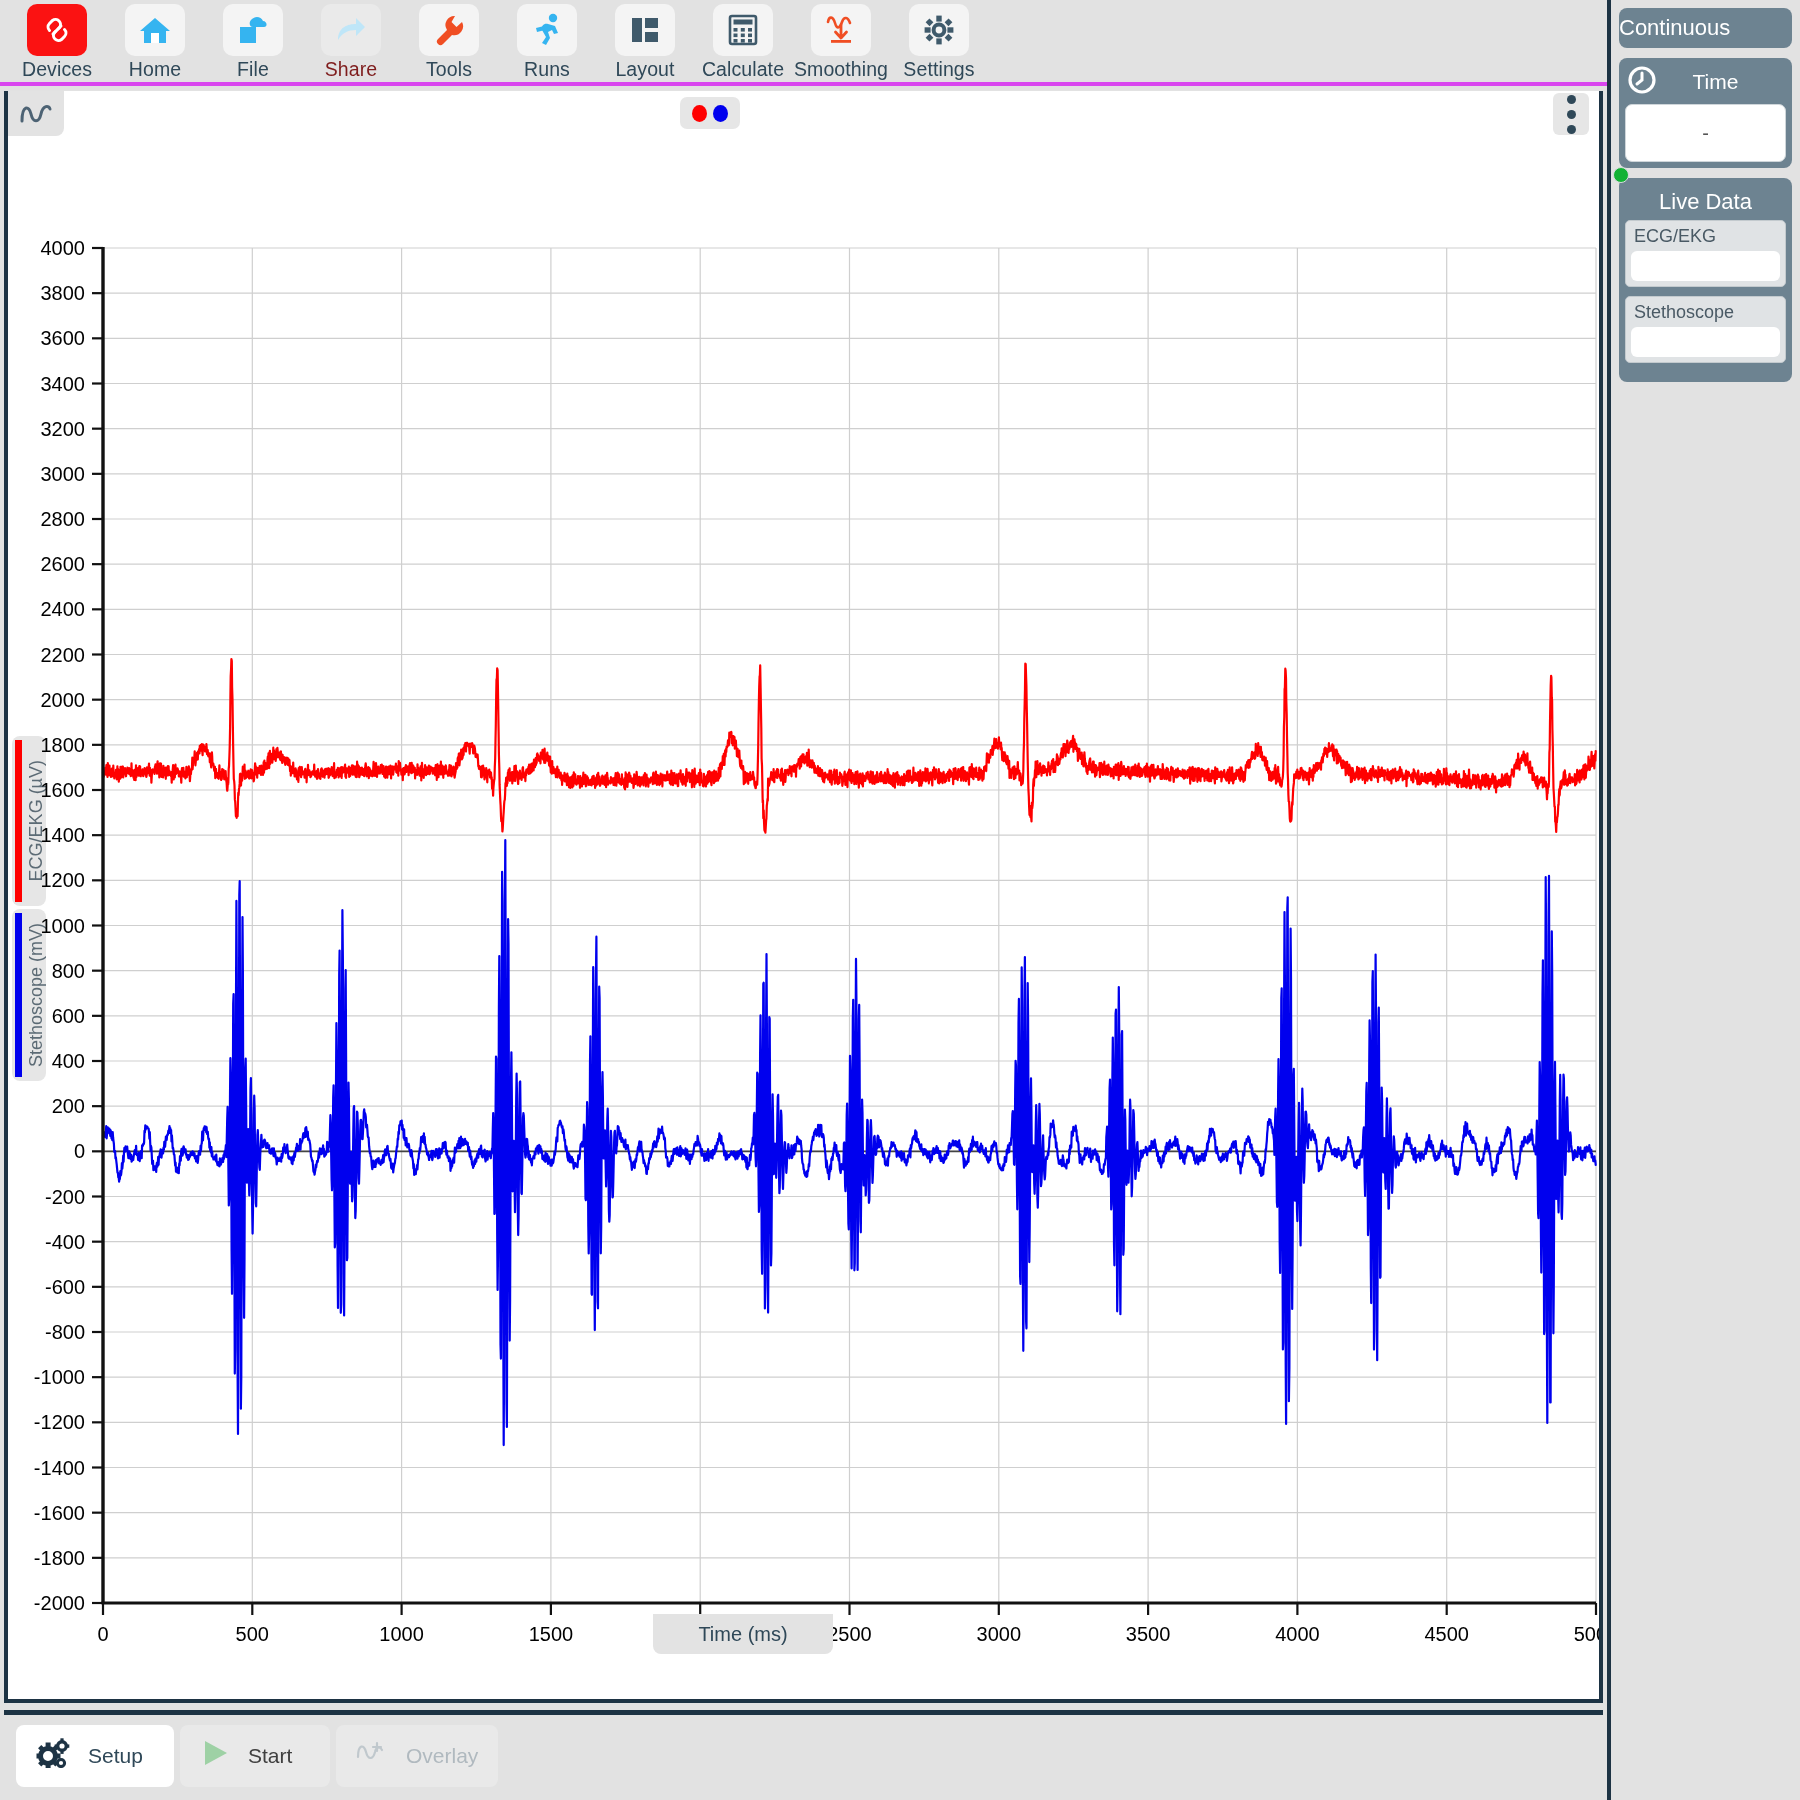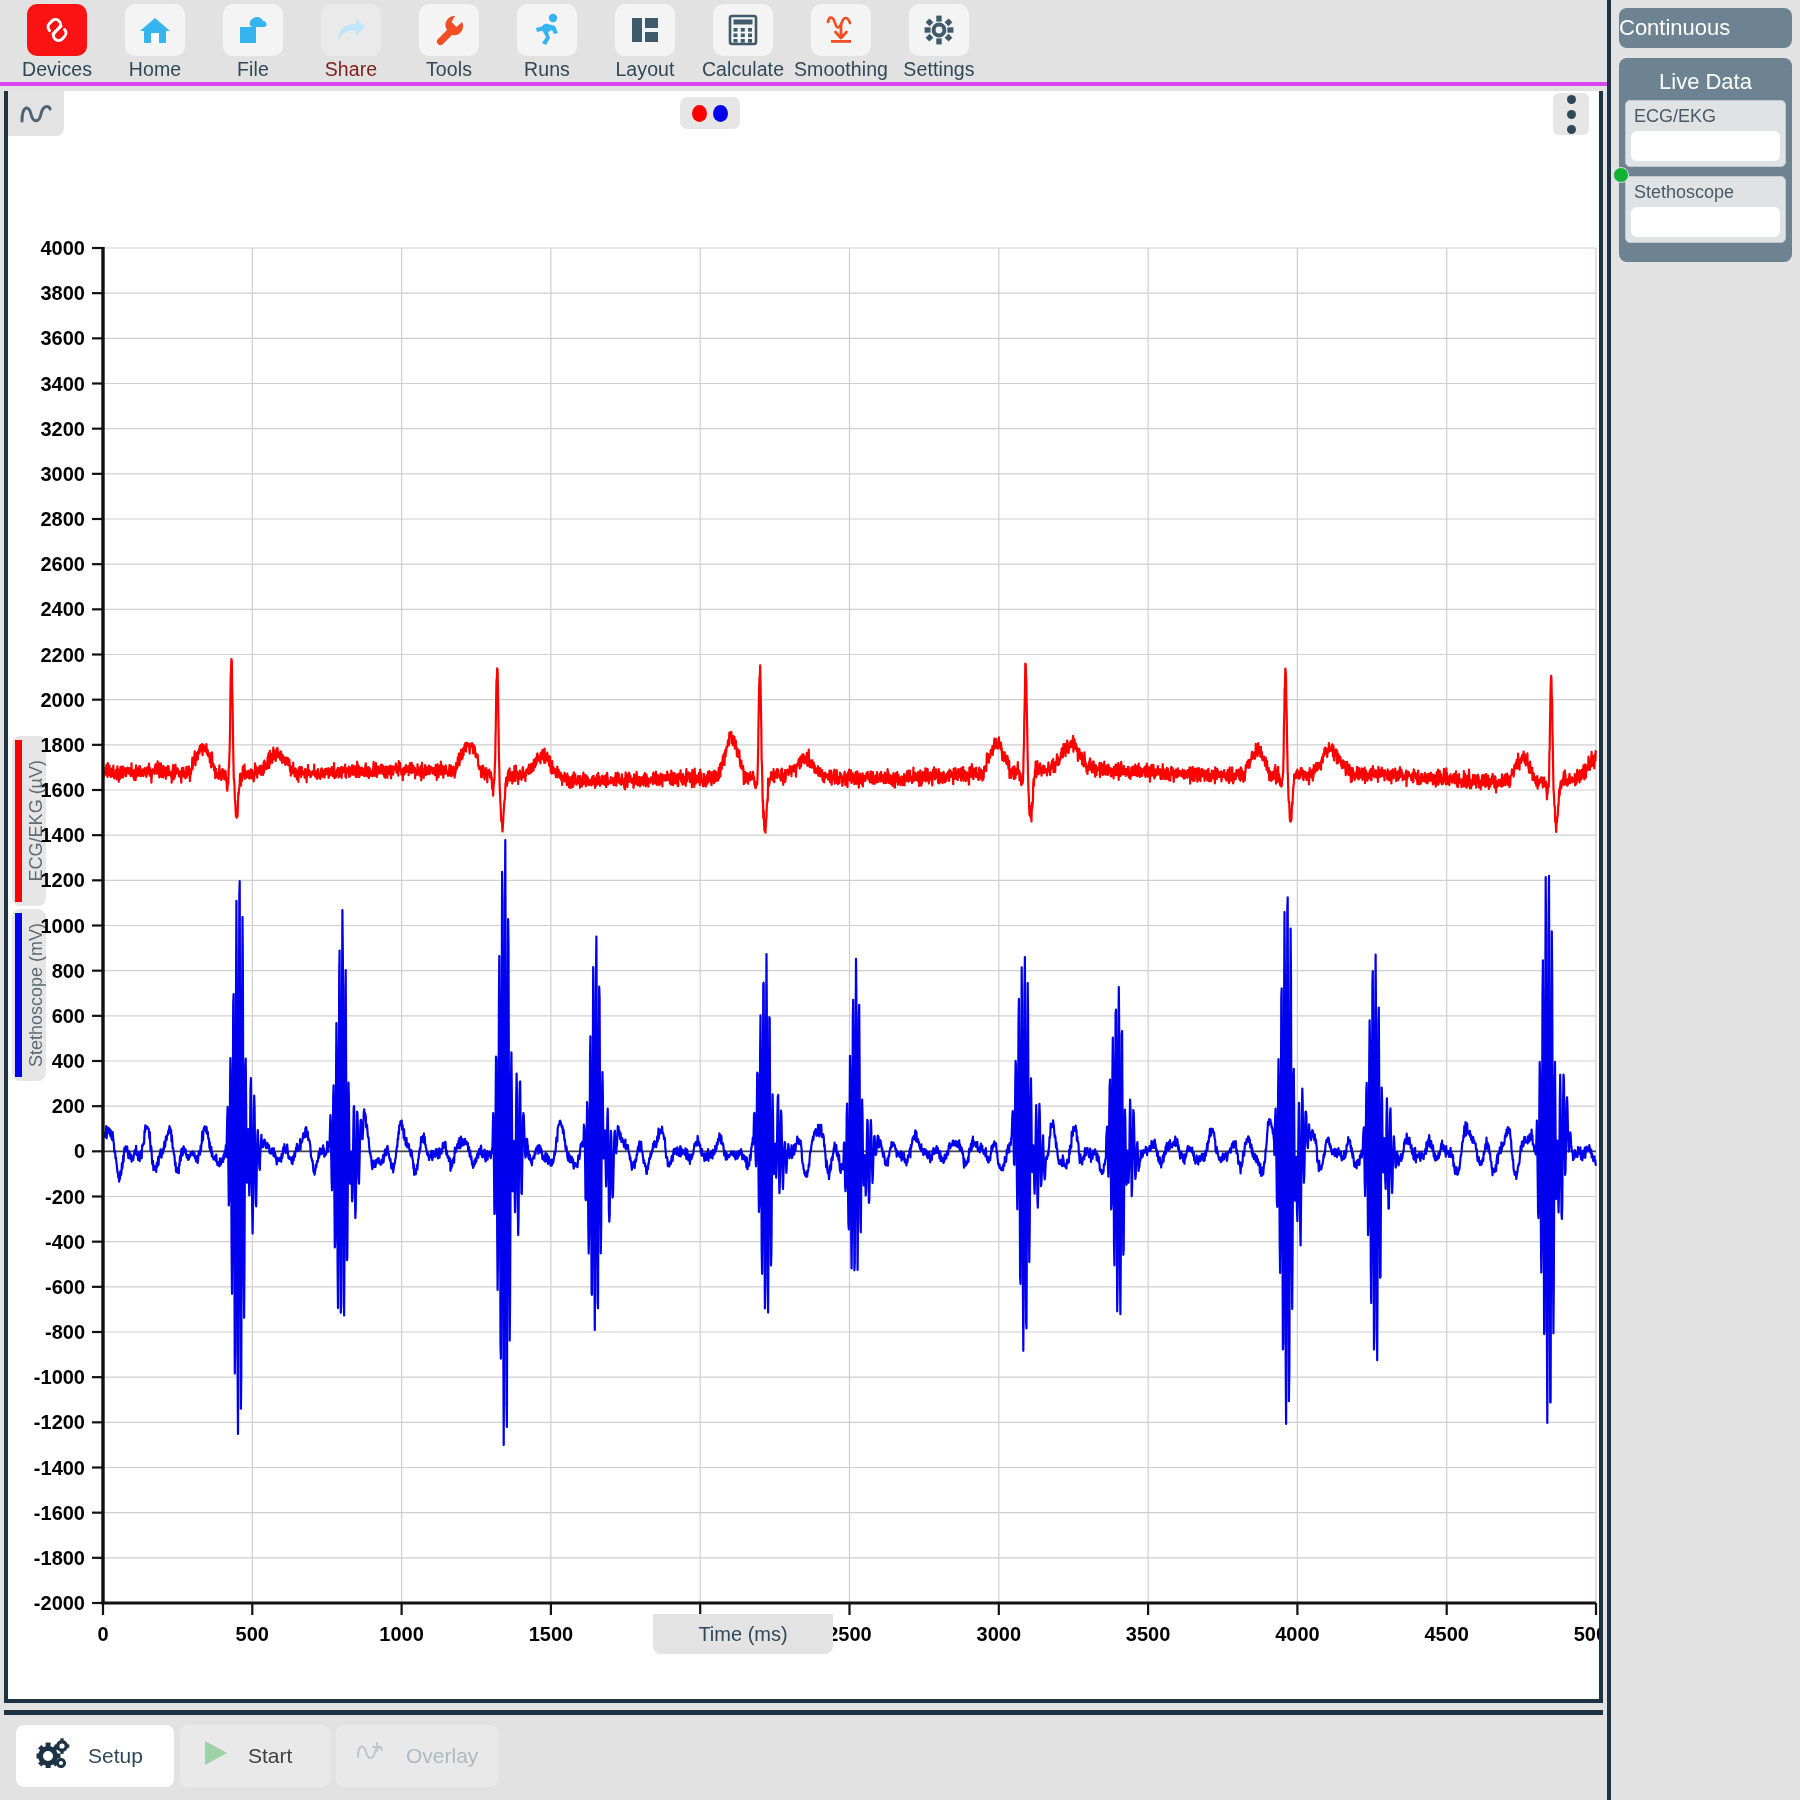--- a/index.html
+++ b/index.html
@@ -72,21 +72,21 @@
   .ylegend .txt {
     writing-mode: vertical-rl; transform: rotate(180deg);
     font-size: 18px; color: #5c6b75; white-space: nowrap;
     margin-left: 14px;
   }
 
   #ecg-legend { top: 645px; height: 170px; }
   #steth-legend { top: 818px; height: 172px; }
 
   
-  #plotwrap { position: absolute; left: 0; top: 45px; width: 1591px; height: 1560px; font-weight: bold; }
+  #plotwrap { position: absolute; left: 0; top: 45px; width: 1591px; height: 1560px; }
   #plotsvg { display: block; }
 
   #xaxis-label {
     position: absolute; left: 645px; top: 1523px;
     width: 180px; height: 40px; background: #e3e3e3;
     border-radius: 0 0 8px 8px;
     display: flex; align-items: center; justify-content: center;
     font-size: 20px; color: #2f4858;
   }
 
@@ -487,20 +487,32 @@
       </div>
     </div>
   </div>
 
   <div id="rightpanel">
 
     <div class="rp-card" id="rp-continuous">
       <span>Continuous</span>
     </div>
 
+    <div class="rp-card" id="rp-time">
+      <div class="rp-time-head">
+        <span>
+          <svg width="30" height="30" viewBox="0 0 30 30">
+            <circle cx="15" cy="15" r="12" fill="none" stroke="#ffffff" stroke-width="3.2"></circle>
+            <path d="M15,8 L15,15 L10,19" stroke="#ffffff" stroke-width="3" fill="none" stroke-linecap="round"></path>
+          </svg>
+        </span>
+        <span class="rp-time-title">Time</span>
+      </div>
+      <div class="rp-value-box">-</div>
+    </div>
 
     <div id="green-dot"></div>
 
     <div class="rp-card" id="rp-live">
       <div class="rp-live-title">Live Data</div>
       <div id="sensor-list">
           <div class="rp-sensor">
             <div class="rp-sensor-name">ECG/EKG</div>
             <div class="rp-sensor-val"></div>
           </div>

